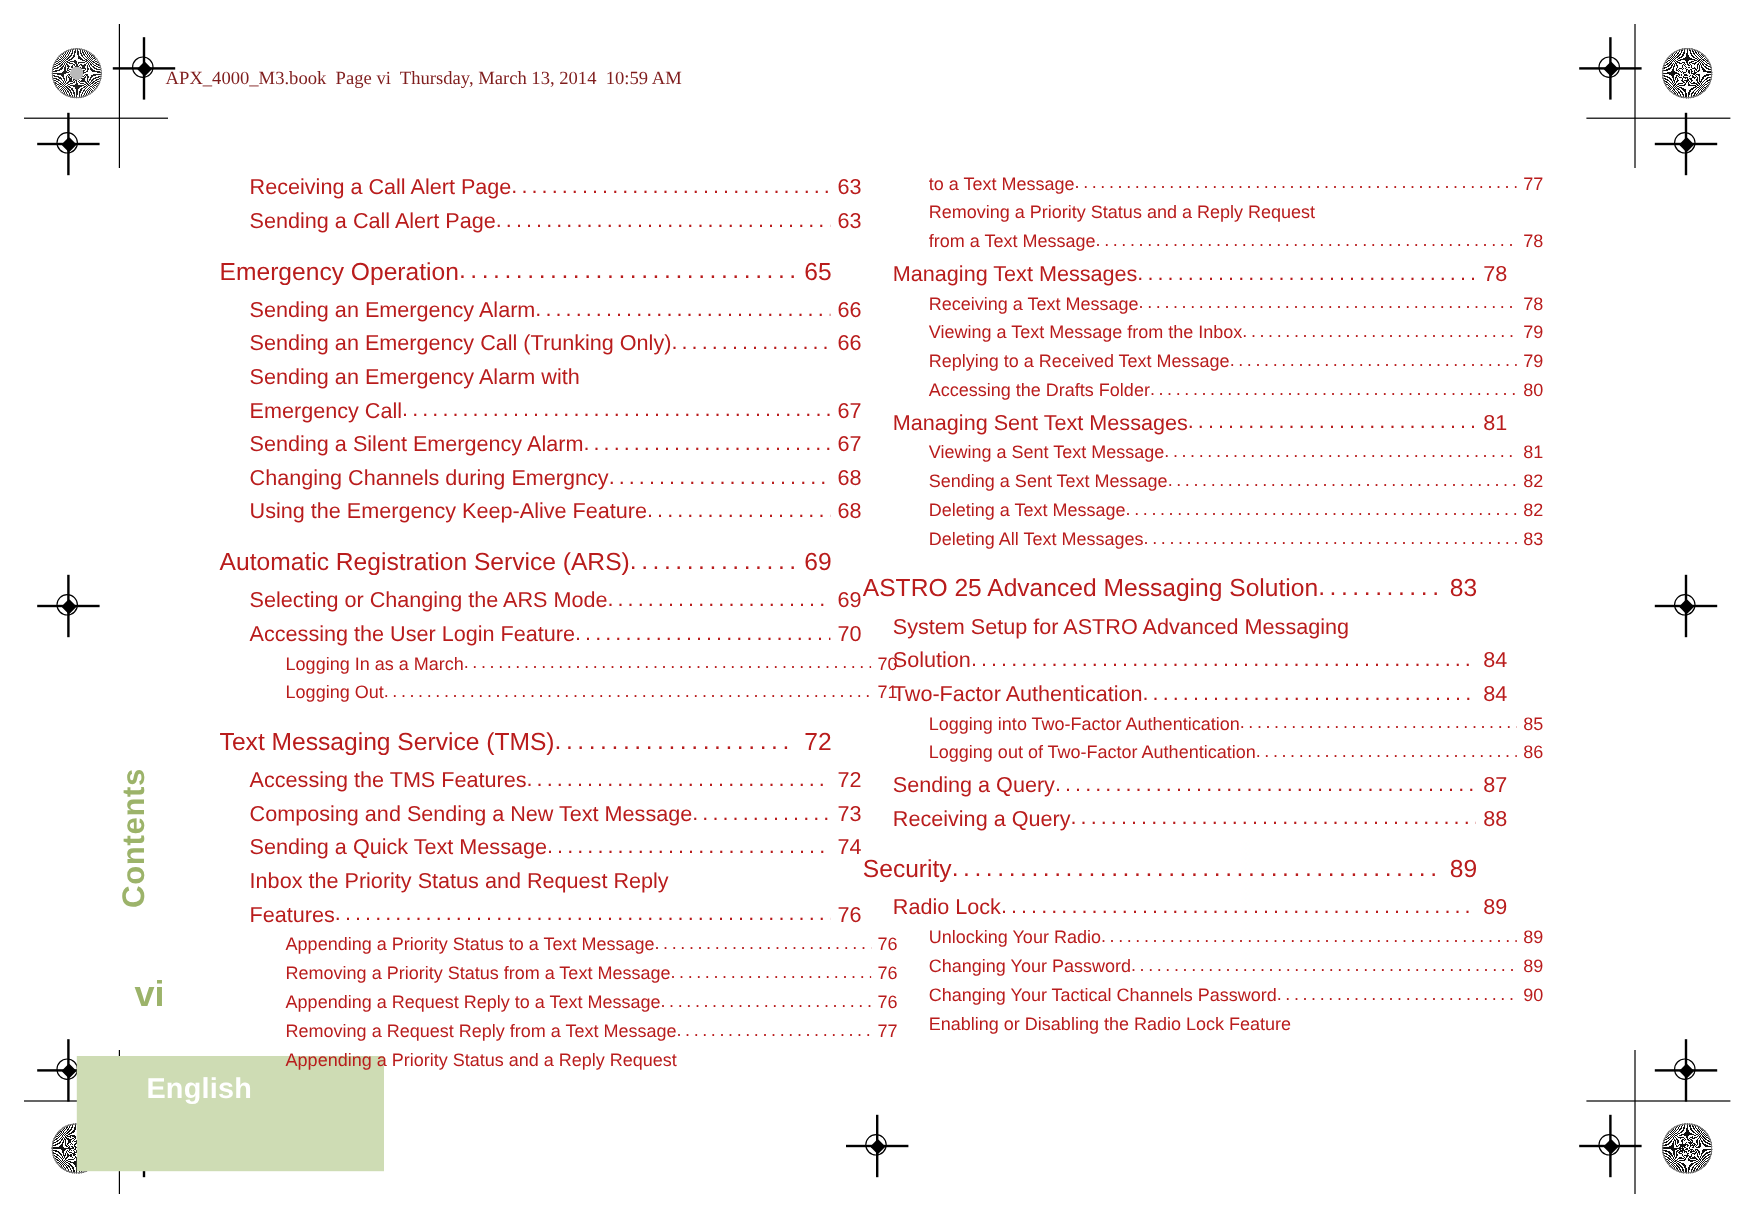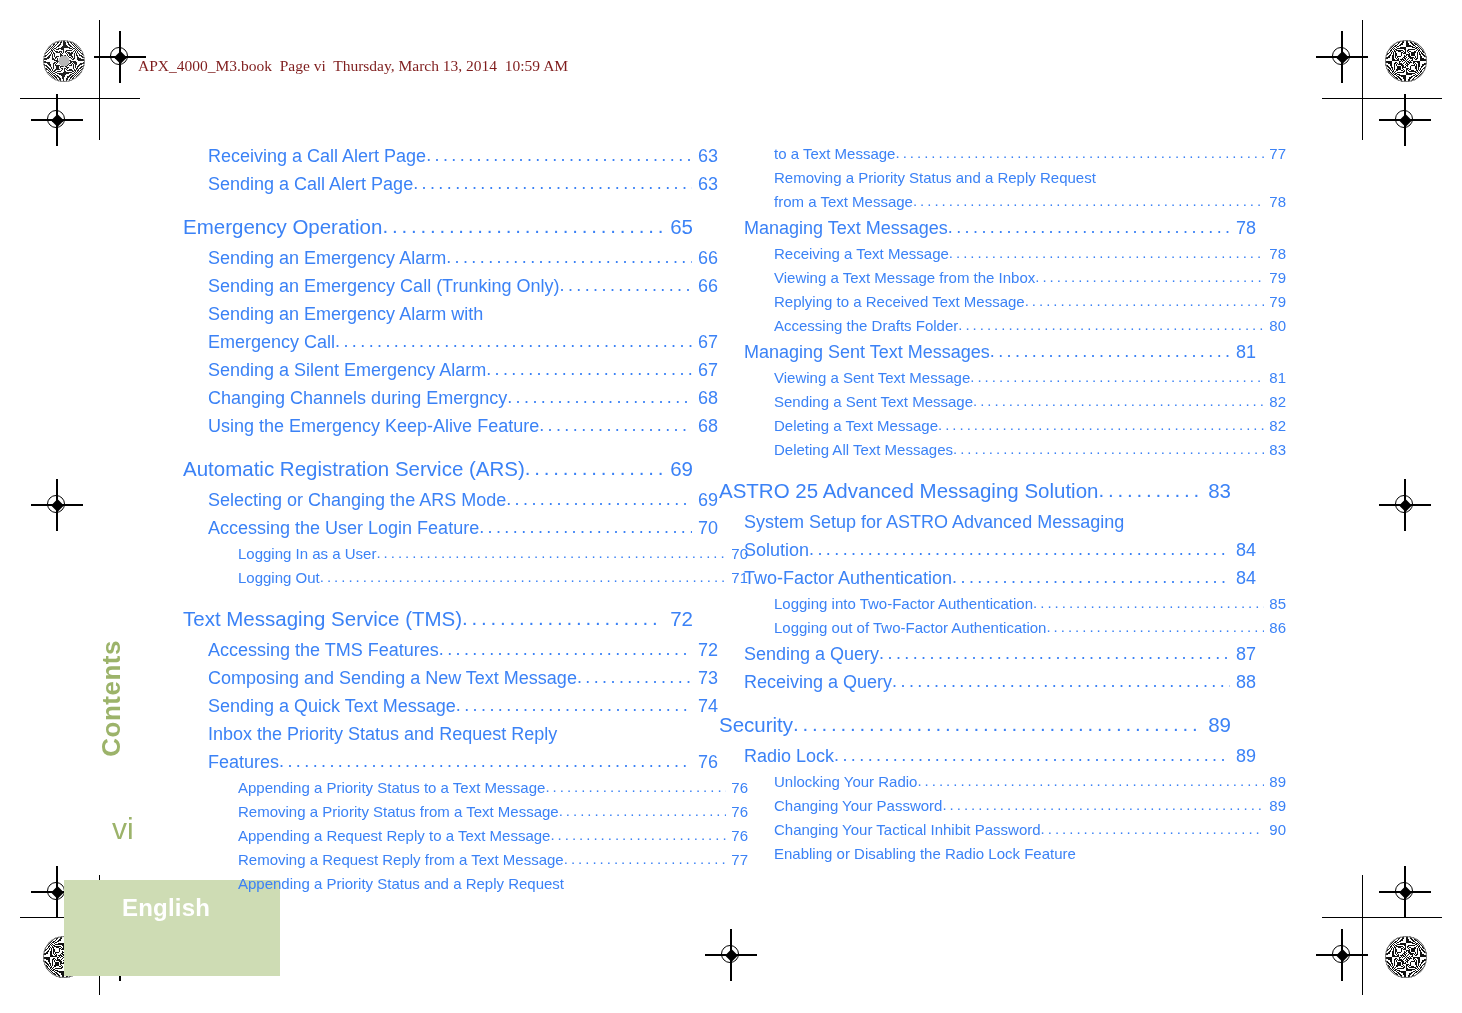--- a/index.html
+++ b/index.html
@@ -45,45 +45,46 @@
   .bookline{
     position:absolute;
     font-family:"Liberation Serif", serif;
     font-size:15.5px;color:#7f1d1d;white-space:pre;
   }
 
   
   .greenbox{
     position:absolute;left:64px;top:880px;width:216px;height:96px;
     background:#cedcb4;
+    padding-left:40px;
   }
   .greenbox .lbl{
     position:absolute;left:58px;top:14px;
     color:#ffffff;font-size:24px;font-weight:bold;letter-spacing:.2px;
   }
   .vert-contents{
     position:absolute;left:96px;top:640px;
     color:#9cb36a;font-size:26px;font-weight:bold;
     writing-mode:vertical-rl;transform:rotate(180deg);
     letter-spacing:.5px;white-space:nowrap;
   }
   .folio{
     position:absolute;left:112px;top:812px;
-    color:#9cb36a;font-size:30px;font-weight:normal;
+    color:#9cb36a;font-size:30px;font-weight:bold;
   }
 
   
   .col{position:absolute;top:142px;}
   .col.left{left:183px;width:510px;}
   .col.right{left:719px;width:512px;}
 
   .entry{
     display:flex;align-items:baseline;
     width:100%;
-    color:#3b82f6;
+    color:#b91c1c;
   }
   .entry .txt{white-space:pre;flex:0 0 auto;}
   .entry .lead{
     flex:1 1 auto;overflow:hidden;white-space:nowrap;
     margin:0 0 0 0;
     letter-spacing:3.6px;
     transform:translateY(-1px);
   }
   .entry .pg{flex:0 0 auto;text-align:right;white-space:pre;}
 
@@ -252,21 +253,21 @@
         <span class="txt">Selecting or Changing the ARS Mode</span>
         <span class="lead"> ................................................................................</span>
         <span class="pg">69</span>
       </div>
       <div class="entry lv2">
         <span class="txt">Accessing the User Login Feature</span>
         <span class="lead"> ................................................................................</span>
         <span class="pg">70</span>
       </div>
       <div class="entry lv3">
-        <span class="txt">Logging In as a User</span>
+        <span class="txt">Logging In as a March</span>
         <span class="lead"> ................................................................................</span>
         <span class="pg">70</span>
       </div>
       <div class="entry lv3">
         <span class="txt">Logging Out</span>
         <span class="lead"> ................................................................................</span>
         <span class="pg">71</span>
       </div>
       <div class="entry lv1 spaced">
         <span class="txt">Text Messaging Service (TMS)</span>
@@ -428,20 +429,20 @@
         <span class="txt">Unlocking Your Radio</span>
         <span class="lead"> ................................................................................</span>
         <span class="pg">89</span>
       </div>
       <div class="entry lv3">
         <span class="txt">Changing Your Password</span>
         <span class="lead"> ................................................................................</span>
         <span class="pg">89</span>
       </div>
       <div class="entry lv3">
-        <span class="txt">Changing Your Tactical Inhibit Password</span>
+        <span class="txt">Changing Your Tactical Channels Password</span>
         <span class="lead"> ................................................................................</span>
         <span class="pg">90</span>
       </div>
       <div class="entry lv3 nolead"><span class="txt">Enabling or Disabling the Radio Lock Feature</span></div>
     </div>
 
 </div>
 
 </body></html>

